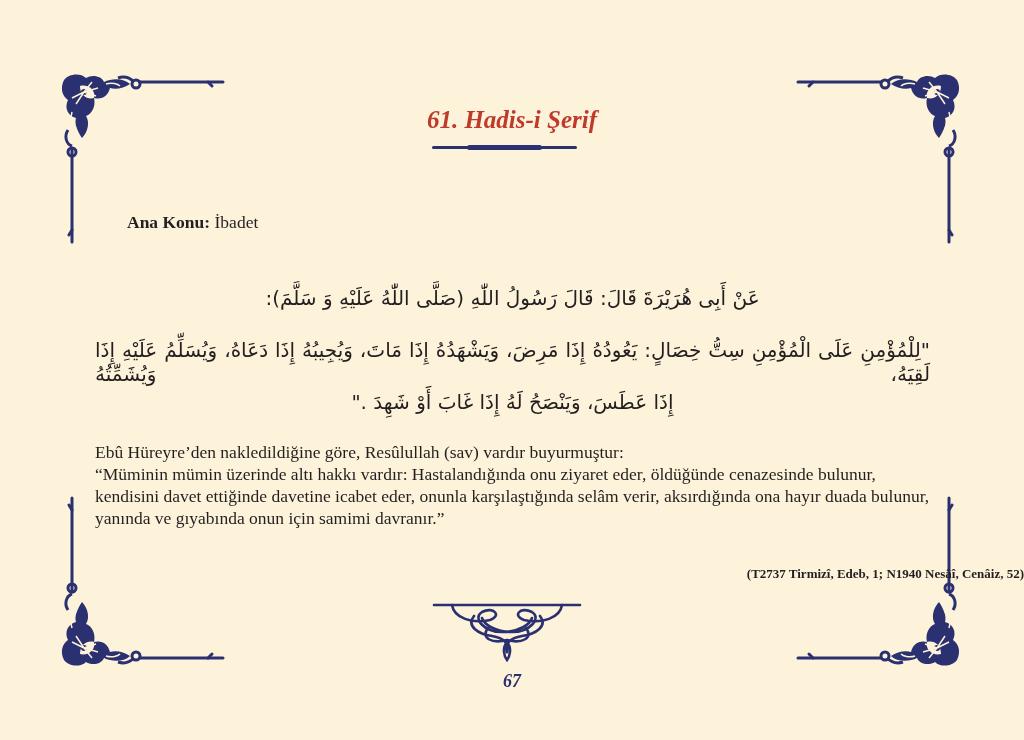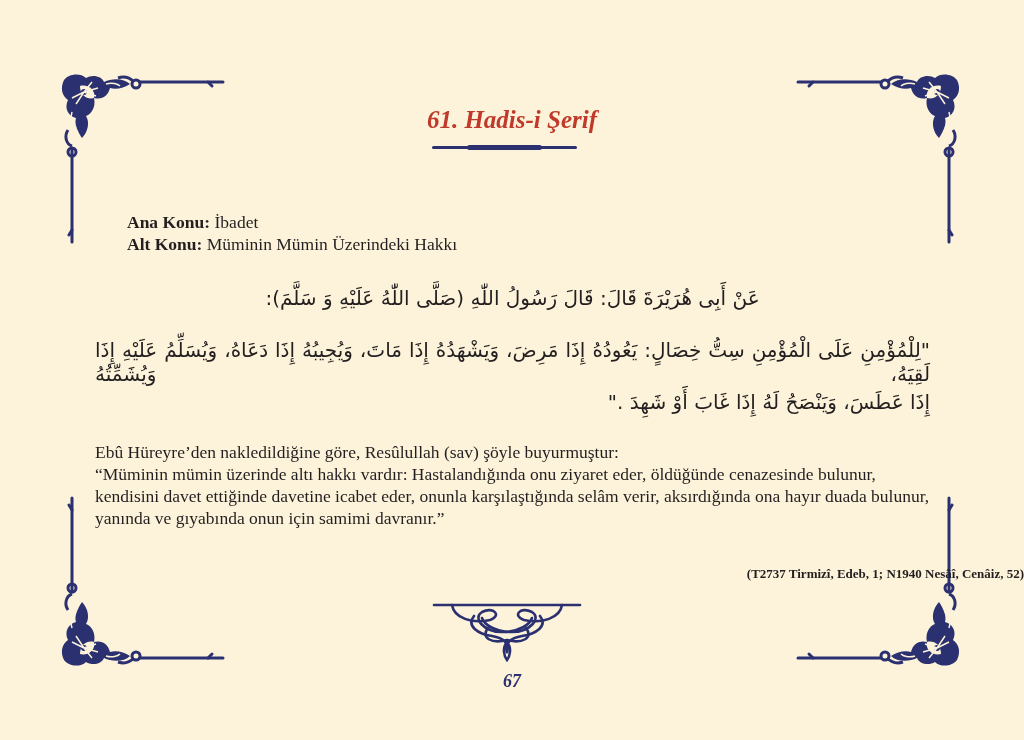--- a/index.html
+++ b/index.html
@@ -37,21 +37,21 @@
     .meta .lbl { font-weight: bold; margin-left: 32px; }
 
     .arabic {
       position: absolute; left: 95px; width: 835px;
       direction: rtl; text-align: center;
       font-family: "DejaVu Sans", sans-serif;
       font-size: 20px; color: #231f20;
     }
     .ar1 { top: 286px; }
     .ar2 { top: 338px; text-align: justify; text-align-last: justify; }
-    .ar3 { top: 390px; text-align: right; }
+    .ar3 { top: 390px; }
 
     .translation {
       position: absolute; left: 95px; top: 441px; width: 840px;
       font-size: 17.5px; line-height: 22px;
     }
     .source {
       position: absolute; left: 0; right: 0; top: 566px; text-align: right;
       font-size: 13px; font-weight: bold;
     }
     .knot { position: absolute; left: 432px; top: 602px; width: 150px; height: 62px; }
@@ -179,32 +179,28 @@
   </div>
 
   <div class="title">61. Hadis-i Şerif</div>
   <div class="title-rule"></div>
 
   <div class="meta">
     <div>
       <span class="lbl">Ana Konu:</span>
       <span>İbadet</span>
     </div>
-    <div>
-      <span class="lbl">Alt Konu:</span>
-      <span>Müminin Mümin Üzerindeki Hakkı</span>
-    </div>
   </div>
 
   <div class="arabic ar1">عَنْ أَبِى هُرَيْرَةَ قَالَ: قَالَ رَسُولُ اللّٰهِ (صَلَّى اللّٰهُ عَلَيْهِ وَ سَلَّمَ):</div>
   <div class="arabic ar2">"لِلْمُؤْمِنِ عَلَى الْمُؤْمِنِ سِتُّ خِصَالٍ: يَعُودُهُ إِذَا مَرِضَ، وَيَشْهَدُهُ إِذَا مَاتَ، وَيُجِيبُهُ إِذَا دَعَاهُ، وَيُسَلِّمُ عَلَيْهِ إِذَا لَقِيَهُ، وَيُشَمِّتُهُ</div>
   <div class="arabic ar3">إِذَا عَطَسَ، وَيَنْصَحُ لَهُ إِذَا غَابَ أَوْ شَهِدَ ."</div>
 
   <div class="translation">
-    <div>Ebû Hüreyre’den nakledildiğine göre, Resûlullah (sav) şöyle buyurmuştur:</div>
+    <div>Ebû Hüreyre’den nakledildiğine göre, Resûlullah (sav) vardır buyurmuştur:</div>
     <div>“Müminin mümin üzerinde altı hakkı vardır: Hastalandığında onu ziyaret eder, öldüğünde cenazesinde bulunur, kendisini davet ettiğinde davetine icabet eder, onunla karşılaştığında selâm verir, aksırdığında ona hayır duada bulunur, yanında ve gıyabında onun için samimi davranır.”</div>
   </div>
 
   <div class="source">(T2737 Tirmizî, Edeb, 1; N1940 Nesâî, Cenâiz, 52)</div>
 
   <svg class="knot" viewBox="0 0 150 62">
     <g fill="none" stroke="#2b3070" stroke-width="2.6" stroke-linecap="round">
       <path d="M2 3 H148"></path>
       <path d="M20 3 C22 16 40 22 58 18 C70 14 62 4 50 10 C40 16 52 30 70 30 C88 30 98 22 100 16"></path>
       <path d="M130 3 C128 16 110 22 92 18 C80 14 88 4 100 10 C110 16 98 30 80 30 C62 30 52 22 50 16"></path>

